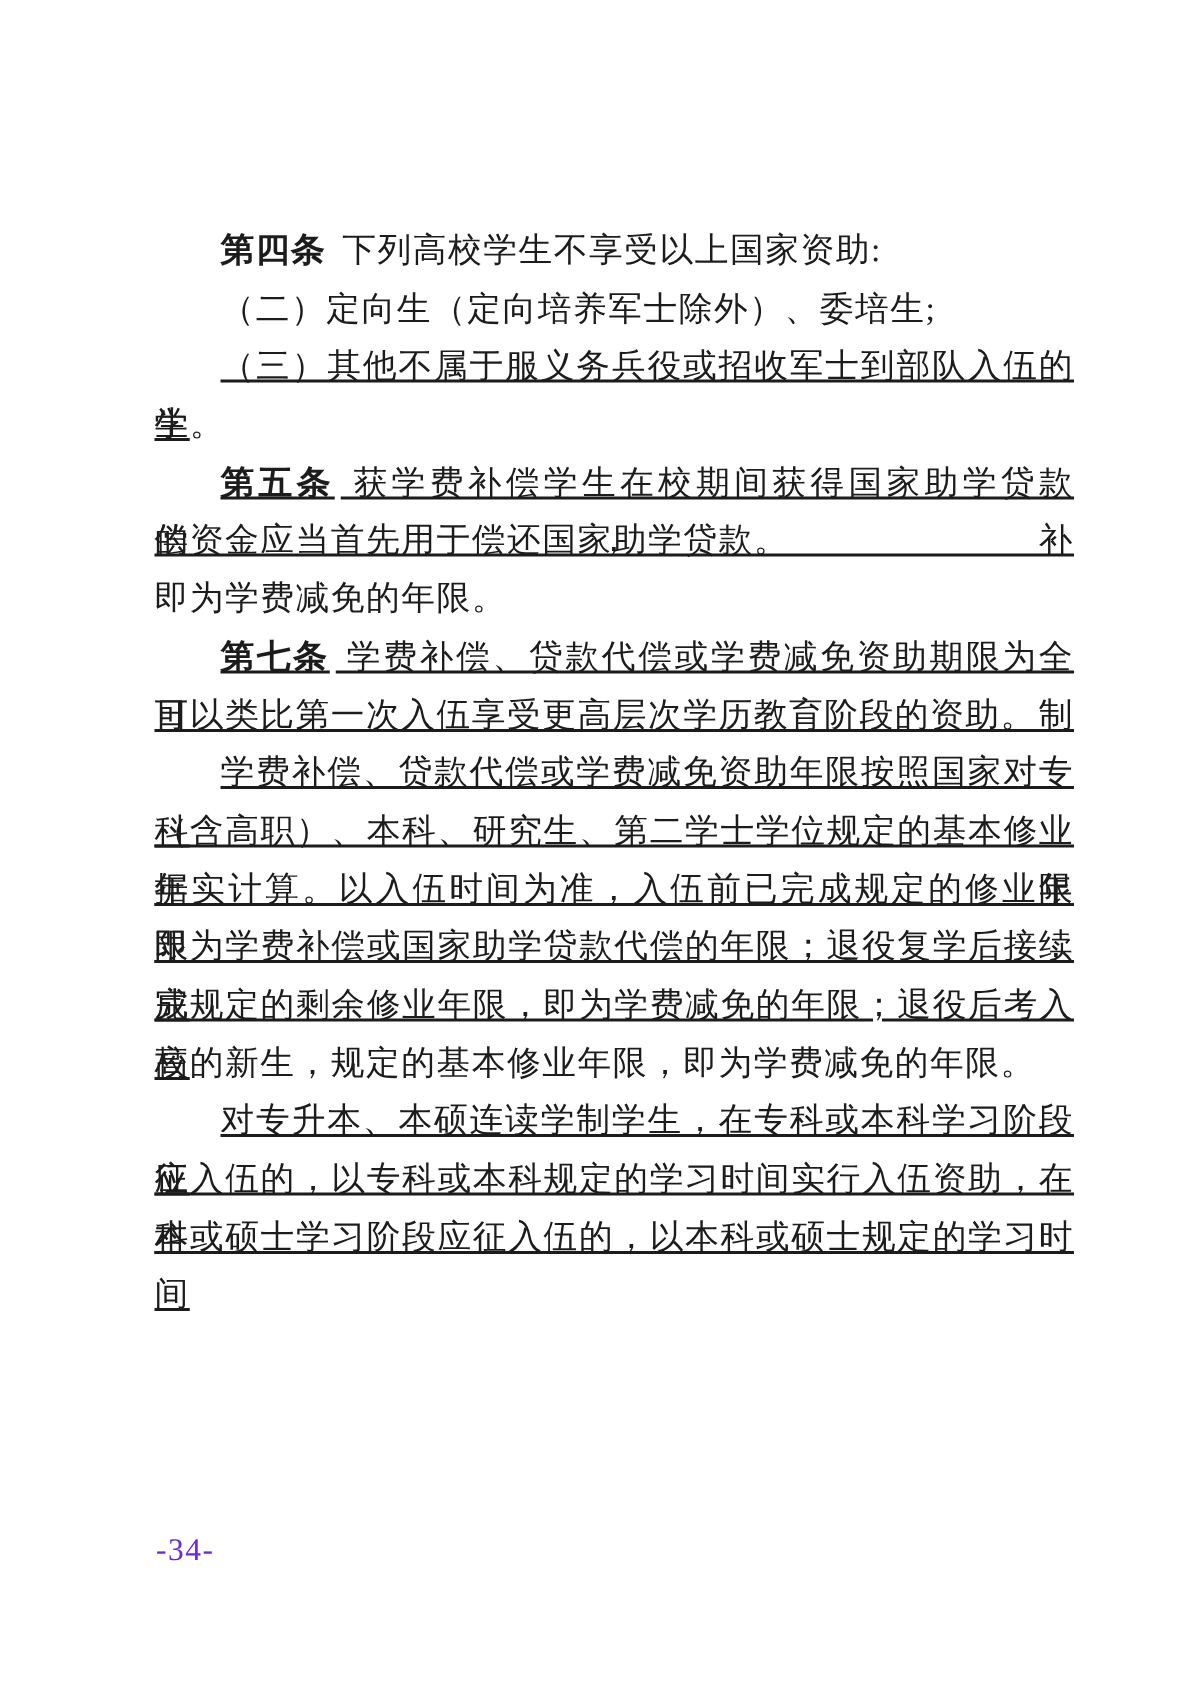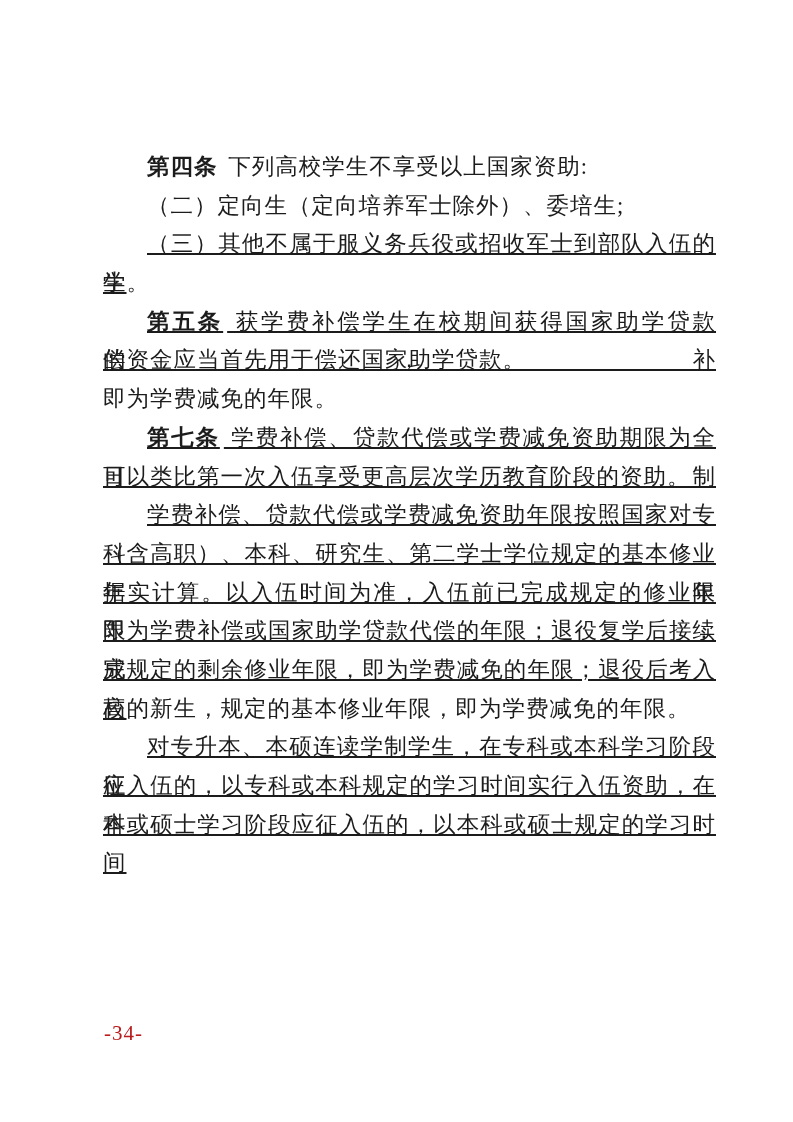--- a/index.html
+++ b/index.html
@@ -47,21 +47,21 @@
     font-weight: bold;
     font-family: "Liberation Sans", "DejaVu Sans", sans-serif;
     margin-right: 4px;
   }
   .page-number {
     position: absolute;
     left: 104px;
     top: 1021px;
     font-size: 21px;
     letter-spacing: 1px;
-    color: #b91c1c;
+    color: #6d28d9;
     font-family: "Liberation Serif", "DejaVu Serif", serif;
   }
 </style>
 </head>
 <body>
 
 <div class="page">
   <div class="doc-body" id="doc-body">
       <div class="line ind"><span class="art">第四条</span><span class="reg"> 下列高校学生不享受以上国家资助:</span></div>
       <div class="line ind"><span class="reg">（二）定向生（定向培养军士除外）、委培生;</span></div>

